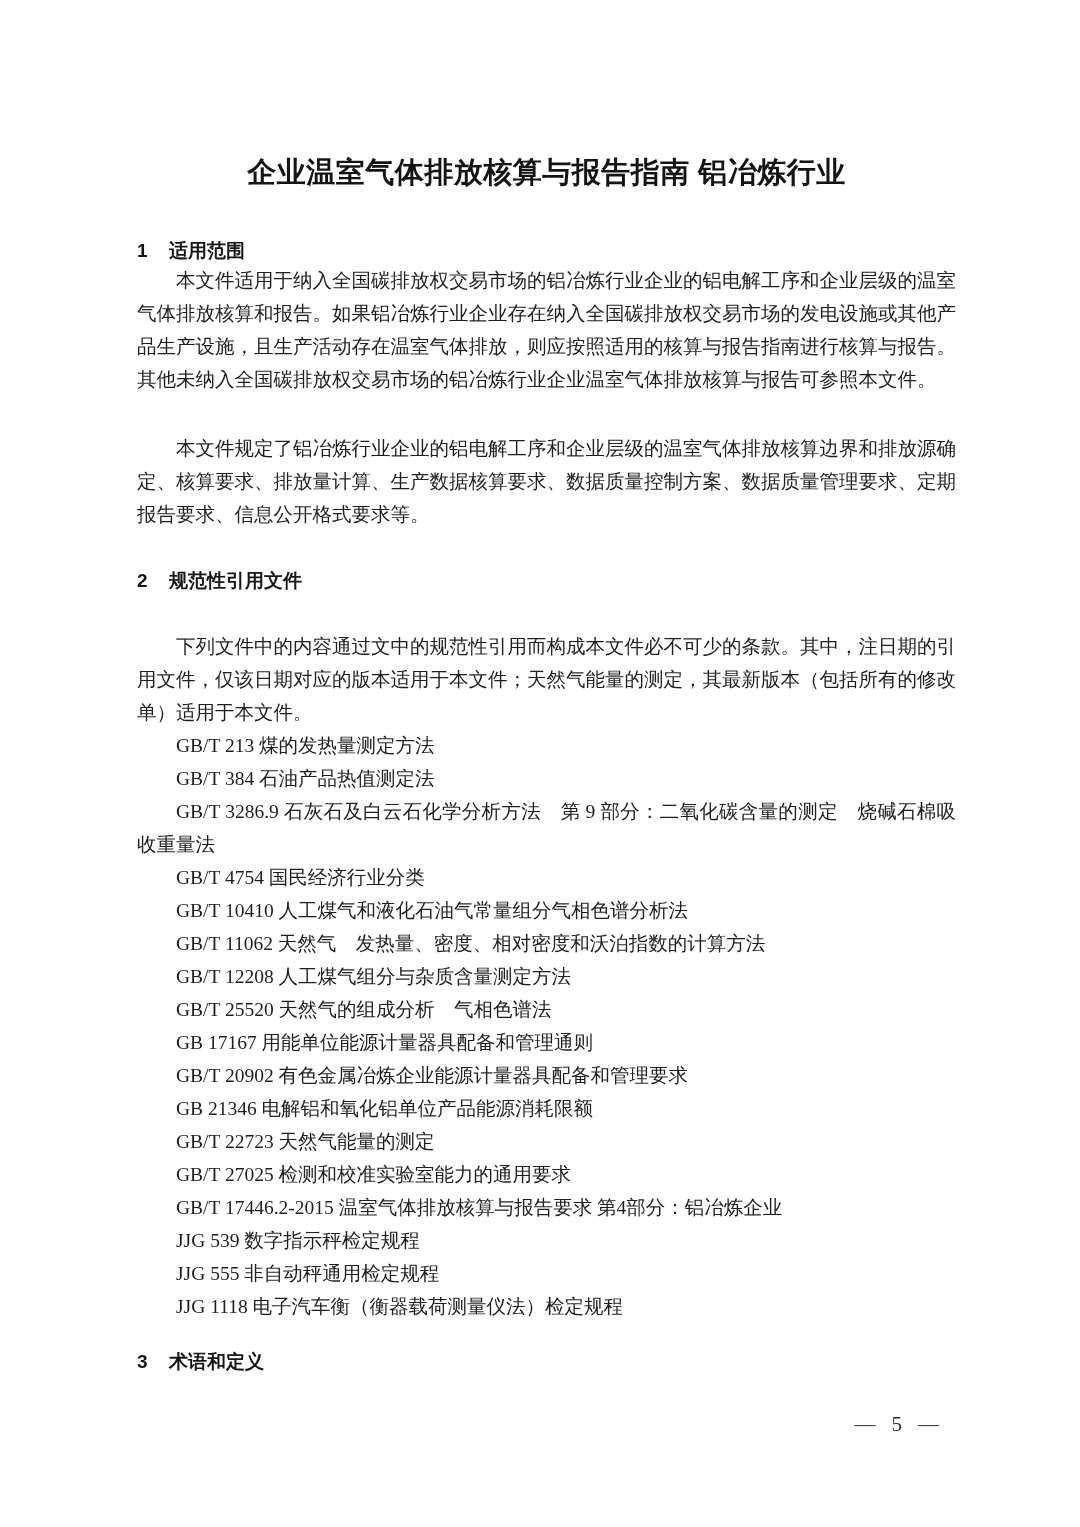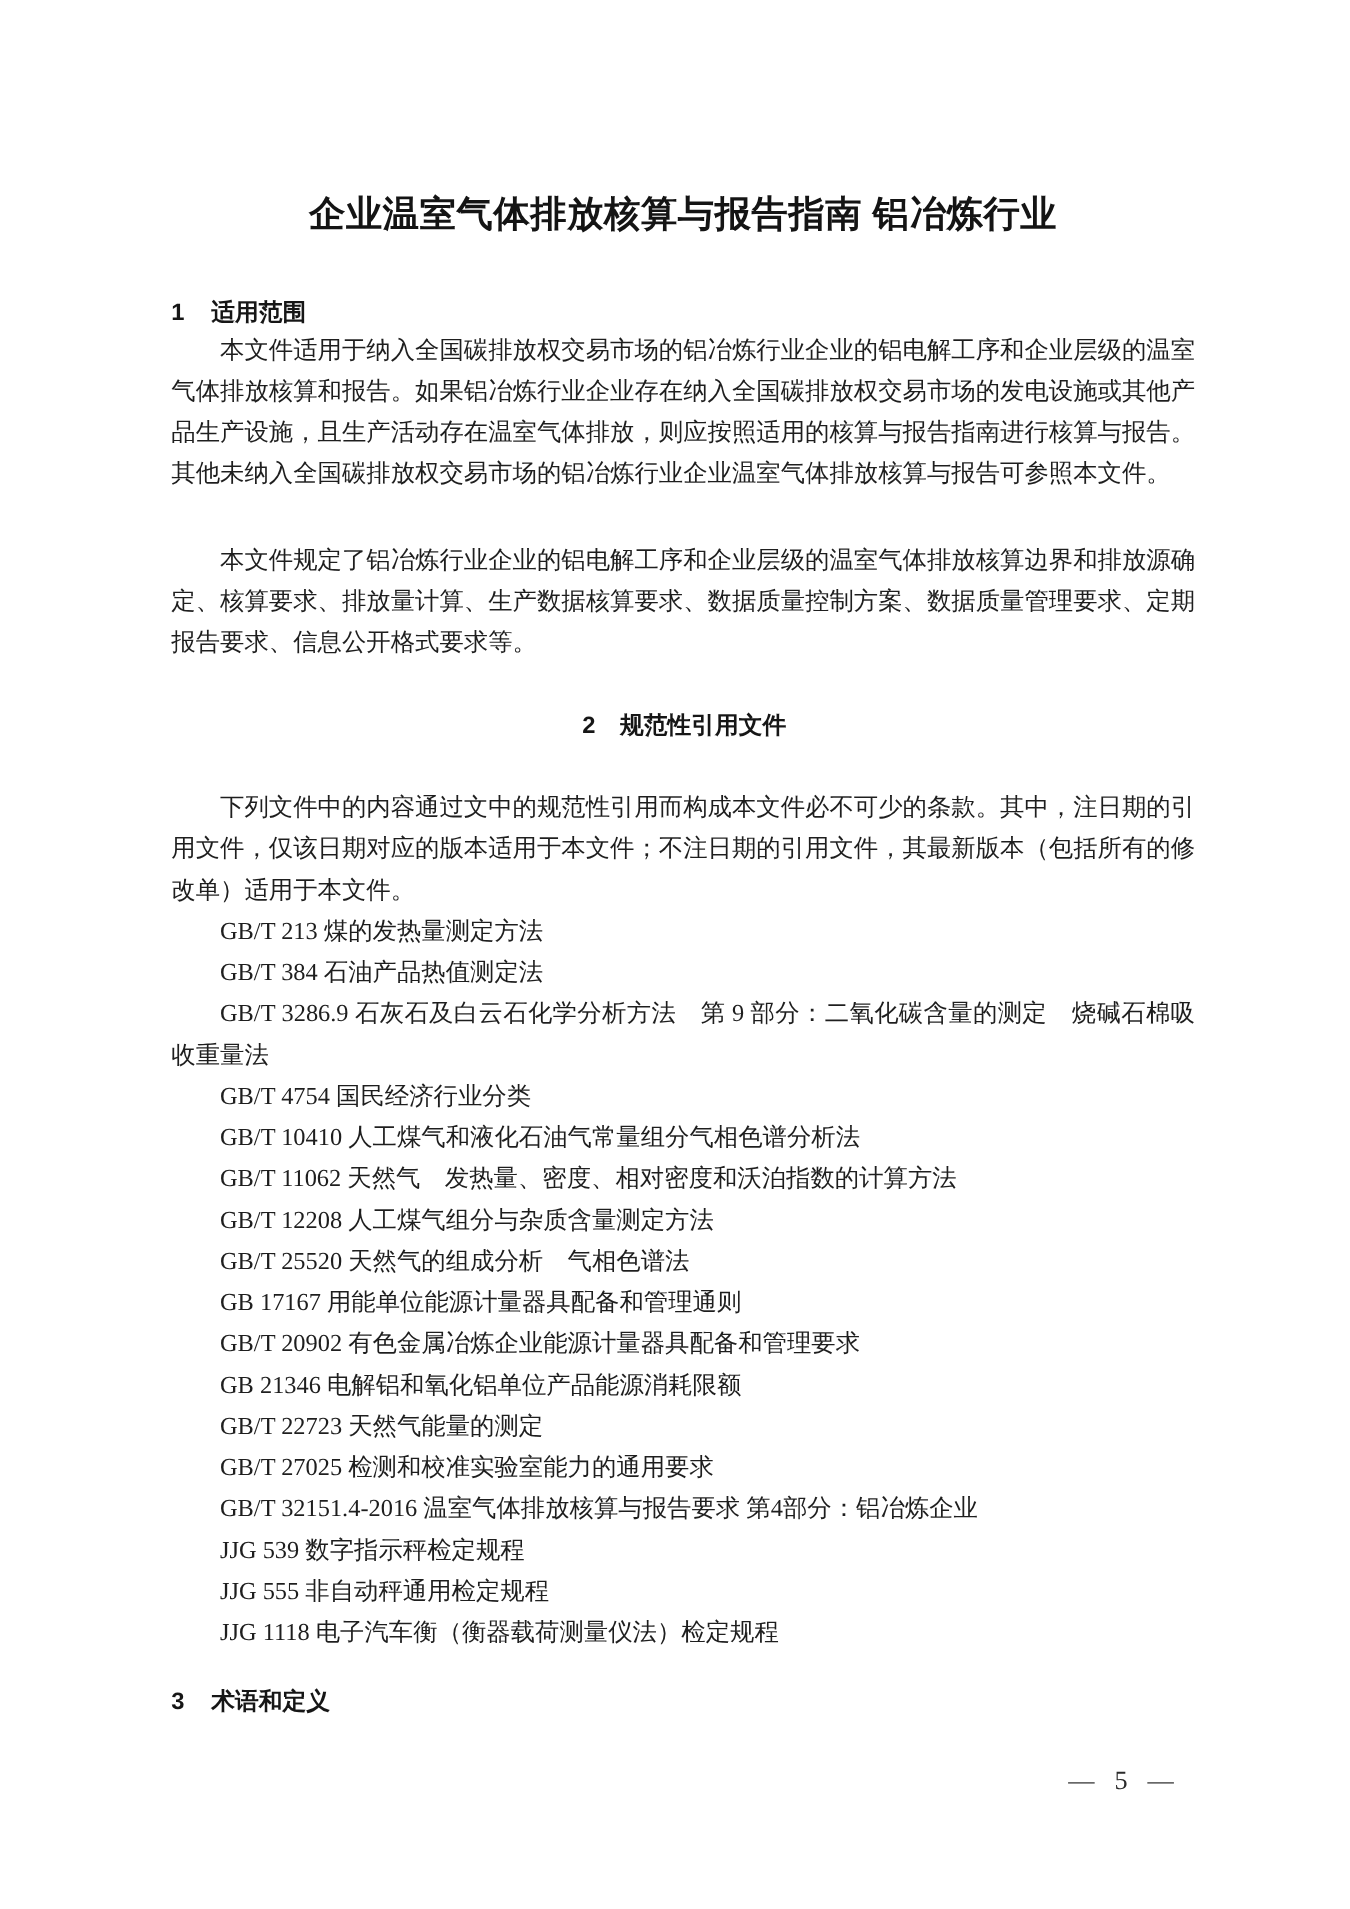--- a/index.html
+++ b/index.html
@@ -32,21 +32,21 @@
     font-family: "Liberation Sans", "DejaVu Sans", sans-serif;
     font-weight: bold;
     font-size: 19px;
     line-height: 26px;
     color: #161616;
     margin: 0;
   }
   .sec-heading .sec-num { display: inline-block; min-width: 14px; }
   .sec-heading .sec-title { margin-left: 18px; }
   .h1 { margin-top: 46px; }
-  .h2 { margin-top: 37px; text-align: center; }
+  .h2 { margin-top: 37px; }
   .h3 { margin-top: 26px; }
   .para {
     font-size: 19.5px;
     line-height: 33px;
     text-align: justify;
     text-indent: 2em;
     margin: 0;
     color: #1e1e1e;
   }
   .para-lead { margin-top: 36px; }
@@ -83,37 +83,37 @@
       <span class="sec-num">1</span><span class="sec-title">适用范围</span>
     </h2>
 
     <p class="para">本文件适用于纳入全国碳排放权交易市场的铝冶炼行业企业的铝电解工序和企业层级的温室气体排放核算和报告。如果铝冶炼行业企业存在纳入全国碳排放权交易市场的发电设施或其他产品生产设施，且生产活动存在温室气体排放，则应按照适用的核算与报告指南进行核算与报告。其他未纳入全国碳排放权交易市场的铝冶炼行业企业温室气体排放核算与报告可参照本文件。</p>
     <p class="para para-lead">本文件规定了铝冶炼行业企业的铝电解工序和企业层级的温室气体排放核算边界和排放源确定、核算要求、排放量计算、生产数据核算要求、数据质量控制方案、数据质量管理要求、定期报告要求、信息公开格式要求等。</p>
 
     <h2 class="sec-heading h2">
       <span class="sec-num">2</span><span class="sec-title">规范性引用文件</span>
     </h2>
 
-    <p class="para para-lead">下列文件中的内容通过文中的规范性引用而构成本文件必不可少的条款。其中，注日期的引用文件，仅该日期对应的版本适用于本文件；不注日期的引用文件，其最新版本（包括所有的修改单）适用于本文件。</p>
+    <p class="para para-lead">下列文件中的内容通过文中的规范性引用而构成本文件必不可少的条款。其中，注日期的引用文件，仅该日期对应的版本适用于本文件；天然气能量的测定，其最新版本（包括所有的修改单）适用于本文件。</p>
 
     <div>
       <p class="ref-item">GB/T 213 煤的发热量测定方法</p>
       <p class="ref-item">GB/T 384 石油产品热值测定法</p>
       <p class="ref-item">GB/T 3286.9 石灰石及白云石化学分析方法　第 9 部分：二氧化碳含量的测定　烧碱石棉吸收重量法</p>
       <p class="ref-item">GB/T 4754 国民经济行业分类</p>
       <p class="ref-item">GB/T 10410 人工煤气和液化石油气常量组分气相色谱分析法</p>
       <p class="ref-item">GB/T 11062 天然气　发热量、密度、相对密度和沃泊指数的计算方法</p>
       <p class="ref-item">GB/T 12208 人工煤气组分与杂质含量测定方法</p>
       <p class="ref-item">GB/T 25520 天然气的组成分析　气相色谱法</p>
       <p class="ref-item">GB 17167 用能单位能源计量器具配备和管理通则</p>
       <p class="ref-item">GB/T 20902 有色金属冶炼企业能源计量器具配备和管理要求</p>
       <p class="ref-item">GB 21346 电解铝和氧化铝单位产品能源消耗限额</p>
       <p class="ref-item">GB/T 22723 天然气能量的测定</p>
       <p class="ref-item">GB/T 27025 检测和校准实验室能力的通用要求</p>
-      <p class="ref-item">GB/T 32151.4-2016 温室气体排放核算与报告要求 第4部分：铝冶炼企业</p>
+      <p class="ref-item">GB/T 17446.2-2015 温室气体排放核算与报告要求 第4部分：铝冶炼企业</p>
       <p class="ref-item">JJG 539 数字指示秤检定规程</p>
       <p class="ref-item">JJG 555 非自动秤通用检定规程</p>
       <p class="ref-item">JJG 1118 电子汽车衡（衡器载荷测量仪法）检定规程</p>
     </div>
 
     <h2 class="sec-heading h3">
       <span class="sec-num">3</span><span class="sec-title">术语和定义</span>
     </h2>
 
   </div>

